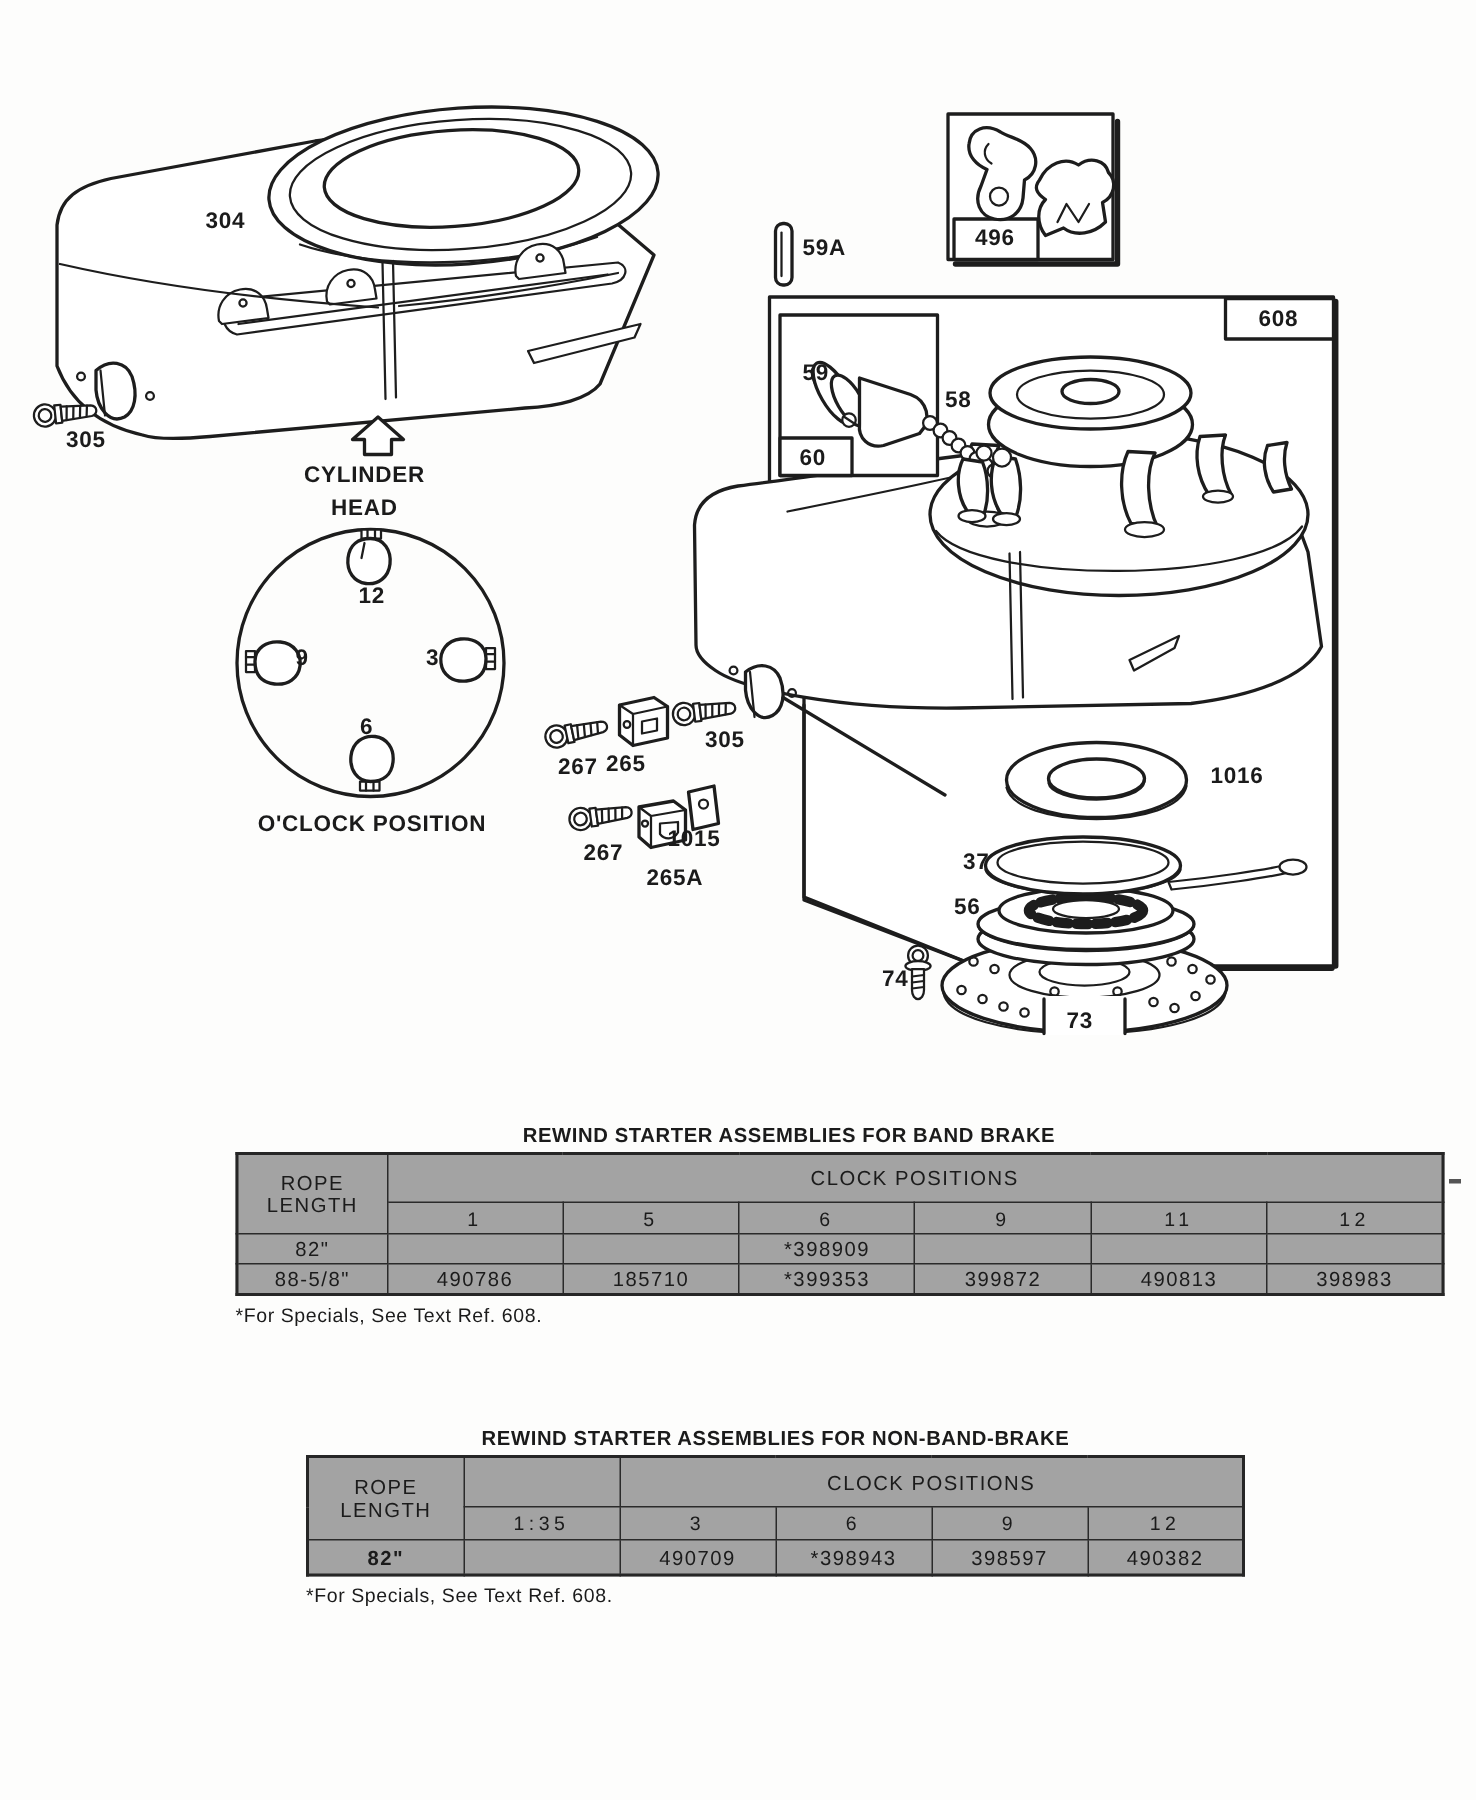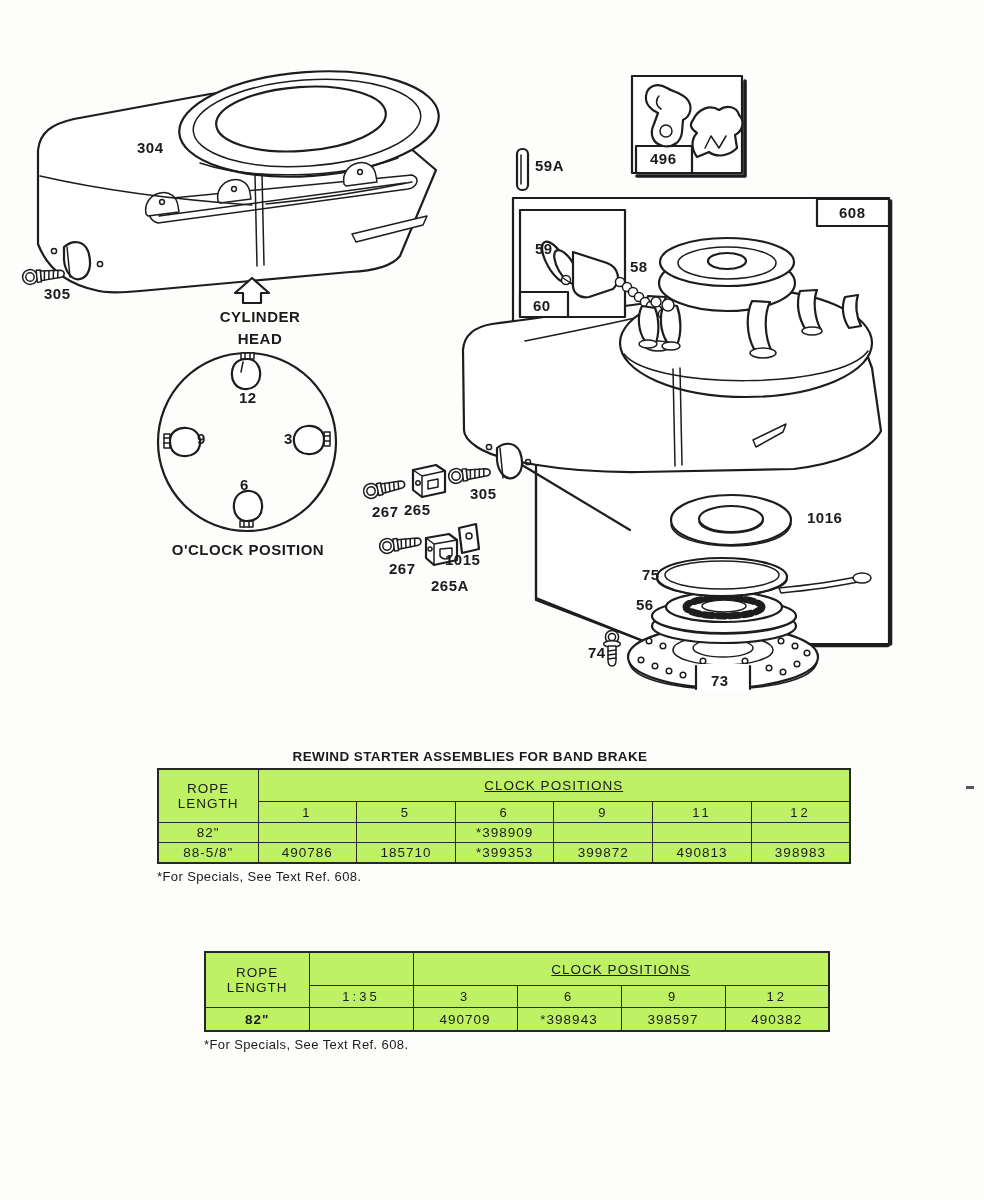--- a/index.html
+++ b/index.html
@@ -14,24 +14,24 @@
   .sh{stroke-width:3.6px;}
   .seg{fill:none;stroke:#1d1d1d;stroke-width:7px;stroke-dasharray:8 5;}
   .pl{position:absolute;font:700 15px/1.1 "Liberation Sans",sans-serif;color:#1b1b1b;
       letter-spacing:.5px;white-space:nowrap;}
   .cap{text-align:center;white-space:normal;}
   
   .twrap{position:absolute;}
   .ttitle{font:700 13.5px/1.2 "Liberation Sans",sans-serif;letter-spacing:.4px;
           text-align:center;margin-bottom:3px;}
   table.ptable{border-collapse:collapse;width:100%;table-layout:fixed;
-               border:2px solid #262626;background:#bef264;}
+               border:2px solid #262626;background:#a3a3a3;}
   table.ptable th,table.ptable td{border:1.5px solid #2a2a2a;text-align:center;
         font:400 13.5px "Liberation Sans",sans-serif;letter-spacing:1px;padding:0;}
-  th.cph{height:31px;font-size:13.5px;letter-spacing:1.5px;font-weight:400;text-decoration:underline;}
+  th.cph{height:31px;font-size:13.5px;letter-spacing:1.5px;font-weight:400;}
   tr.sub th{height:20px;font-size:13px;letter-spacing:3px;font-weight:400;}
   th.rope{font-size:13px;letter-spacing:1px;font-weight:400;padding:0 16px;}
   td.rope{letter-spacing:1.5px;}
   tr.data td{height:19px;}
   .fnote{font:400 13px "Liberation Sans",sans-serif;letter-spacing:.4px;margin-top:5px;}
   .t2 tr.data td{height:22px;}
   .t2 td.rope{font-weight:700;}
   .artifact{position:absolute;left:966px;top:786px;width:8px;height:3px;background:#555;}
 </style>
 </head>
@@ -259,45 +259,45 @@
       <circle class="w s1" cx="612" cy="637" r="6.6"></circle>
       <circle class="w s1" cx="612" cy="637" r="3.6"></circle>
       <ellipse class="w s1" cx="612" cy="644" rx="8.4" ry="3.2"></ellipse>
       <path class="w s1" d="M608,646 L608,660 C608,664 610,666 612,666 C614,666 616,664 616,660 L616,646 Z"></path>
       <path class="x s1" d="M608,651 L616,650 M608,655 L616,654 M608,659 L616,658"></path>
     </g>
   </svg>
 
   <div class="pl" style="left:137px;top:140px">304</div>
   <div class="pl" style="left:44px;top:286px">305</div>
-  <div class="pl cap" style="left:214px;top:306px;width:92px;line-height:1.45">CYLINDER HEAD</div>
+  <div class="pl cap" style="left:197px;top:306px;width:92px;line-height:1.45">CYLINDER HEAD</div>
   <div class="pl" style="left:239px;top:390px">12</div>
   <div class="pl" style="left:197px;top:431px">9</div>
   <div class="pl" style="left:284px;top:431px">3</div>
   <div class="pl" style="left:240px;top:477px">6</div>
   <div class="pl cap" style="left:167px;top:542px;width:162px">O'CLOCK POSITION</div>
   <div class="pl" style="left:650px;top:151px">496</div>
   <div class="pl" style="left:535px;top:158px">59A</div>
   <div class="pl" style="left:839px;top:205px">608</div>
   <div class="pl" style="left:535px;top:241px">59</div>
   <div class="pl" style="left:630px;top:259px">58</div>
   <div class="pl" style="left:533px;top:298px">60</div>
   <div class="pl" style="left:470px;top:486px">305</div>
   <div class="pl" style="left:372px;top:504px">267</div>
   <div class="pl" style="left:404px;top:502px">265</div>
   <div class="pl" style="left:389px;top:561px">267</div>
   <div class="pl" style="left:431px;top:578px">265A</div>
   <div class="pl" style="left:445px;top:552px">1015</div>
   <div class="pl" style="left:807px;top:510px">1016</div>
-  <div class="pl" style="left:642px;top:567px">75</div>
+  <div class="pl" style="left:642px;top:567px">37</div>
   <div class="pl" style="left:636px;top:597px">56</div>
   <div class="pl" style="left:588px;top:645px">74</div>
   <div class="pl" style="left:711px;top:673px">73</div>
 
-  <div class="twrap" style="left:157px;top:749px;width:694px">
+  <div class="twrap" style="left:157px;top:749px;width:806px">
     <div class="ttitle" style="transform:translateX(-34px)">REWIND STARTER ASSEMBLIES FOR BAND BRAKE</div>
     <table class="ptable">
       <colgroup>
         <col style="width:100px">
           <col>
           <col>
           <col>
           <col>
           <col>
           <col>
@@ -332,20 +332,21 @@
           <td>399872</td>
           <td>490813</td>
           <td>398983</td>
         </tr>
       </tbody>
     </table>
     <div class="fnote">*For Specials, See Text Ref. 608.</div>
   </div>
 
   <div class="twrap t2" style="left:204px;top:951px;width:626px">
+    <div class="ttitle">REWIND STARTER ASSEMBLIES FOR NON-BAND-BRAKE</div>
     <table class="ptable">
       <colgroup>
         <col style="width:104px">
           <col>
           <col>
           <col>
           <col>
           <col>
       </colgroup>
       <tbody>

